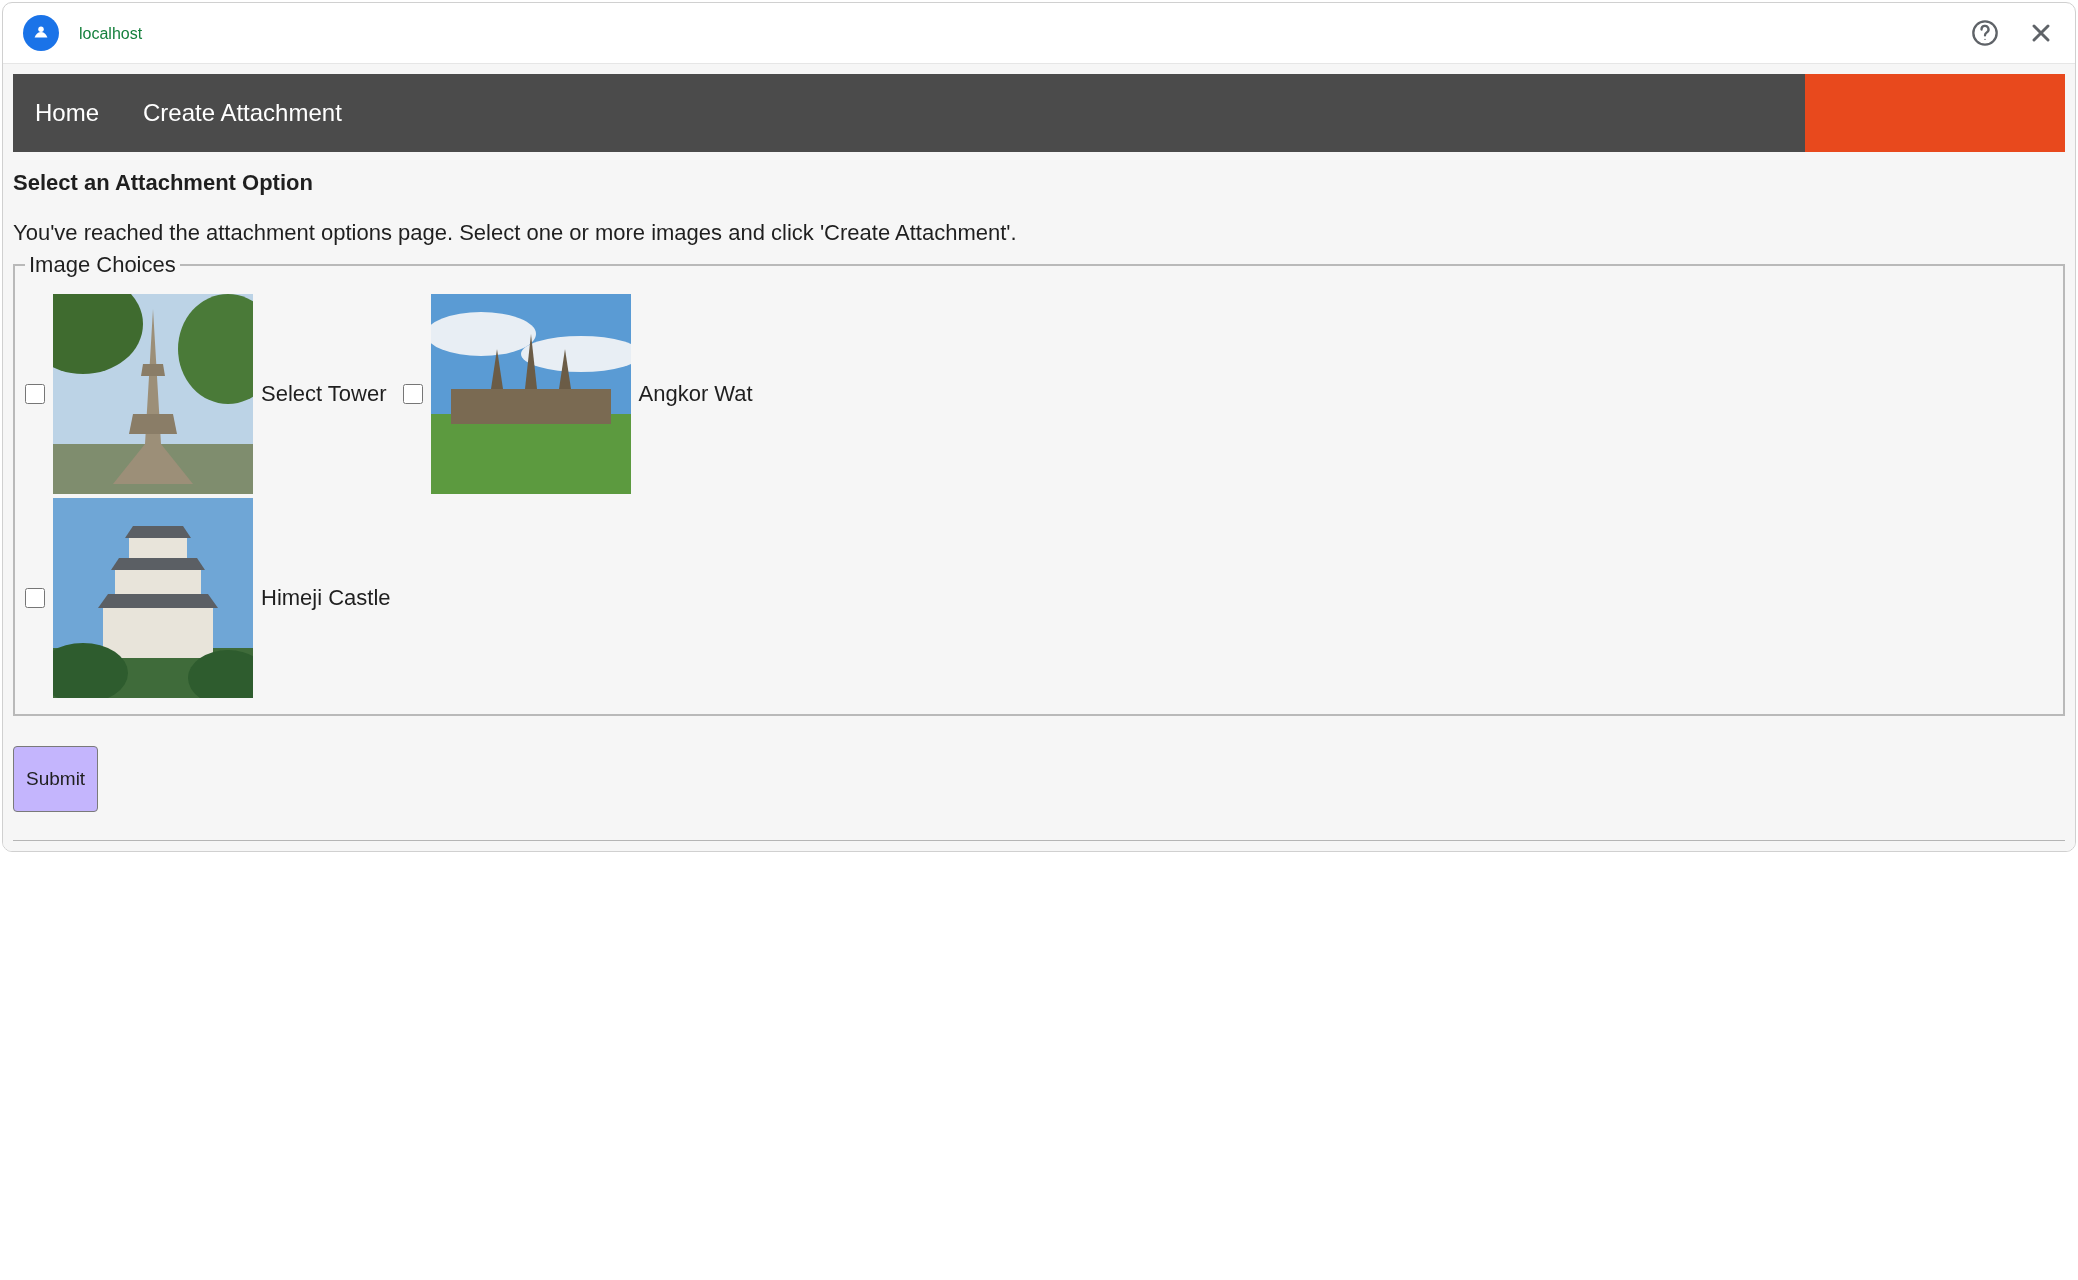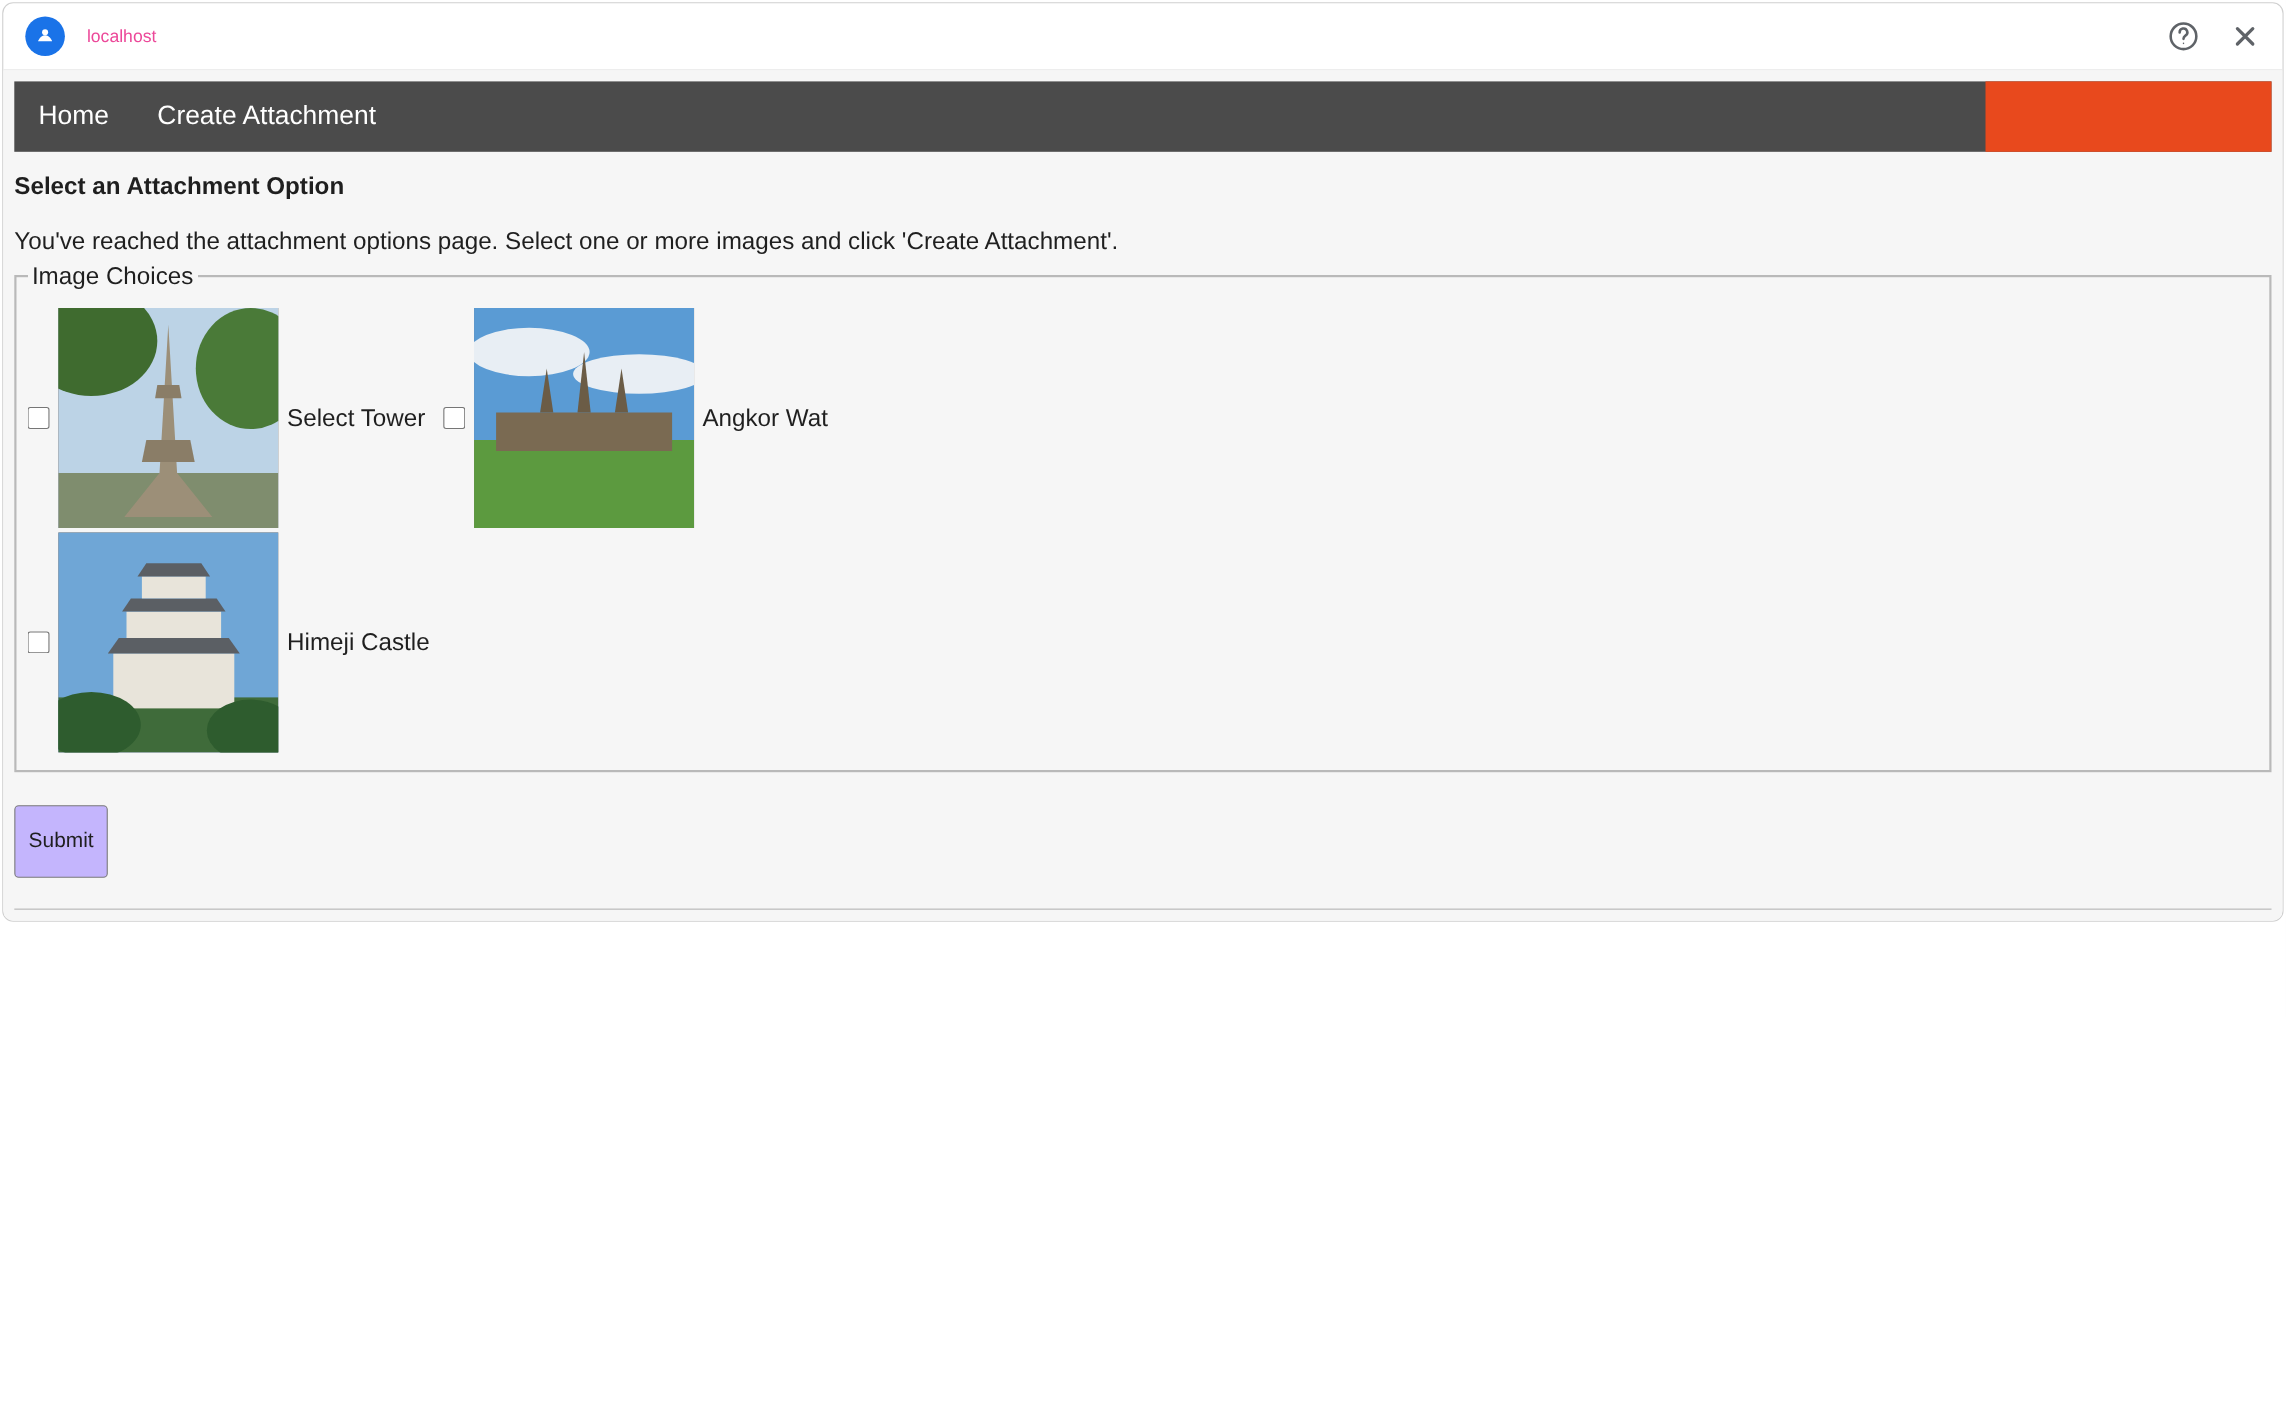--- a/index.html
+++ b/index.html
@@ -43,21 +43,21 @@
     .dialog-title-block {
       flex: 1;
     }
     .dialog-title {
       font-size: 20px;
       color: #3c4043;
       font-weight: 400;
     }
     .dialog-subtitle {
       font-size: 16px;
-      color: #ec4899;
+      color: #15803d;
       margin-top: 2px;
     }
     .dialog-actions {
       display: flex;
       align-items: center;
       gap: 28px;
     }
     .dialog-action-btn {
       width: 28px;
       height: 28px;
@@ -73,21 +73,21 @@
       stroke: #5f6368;
     }
     .dialog-body {
       background: #f6f6f6;
       padding: 10px 10px 10px 10px;
     }
     .navbar {
       display: flex;
       align-items: stretch;
       background: #4b4b4b;
-      height: 64px;
+      height: 78px;
     }
     .navbar-item {
       display: flex;
       align-items: center;
       padding: 0 22px;
       color: #fff;
       font-size: 24px;
       cursor: pointer;
     }
     .navbar-spacer {

